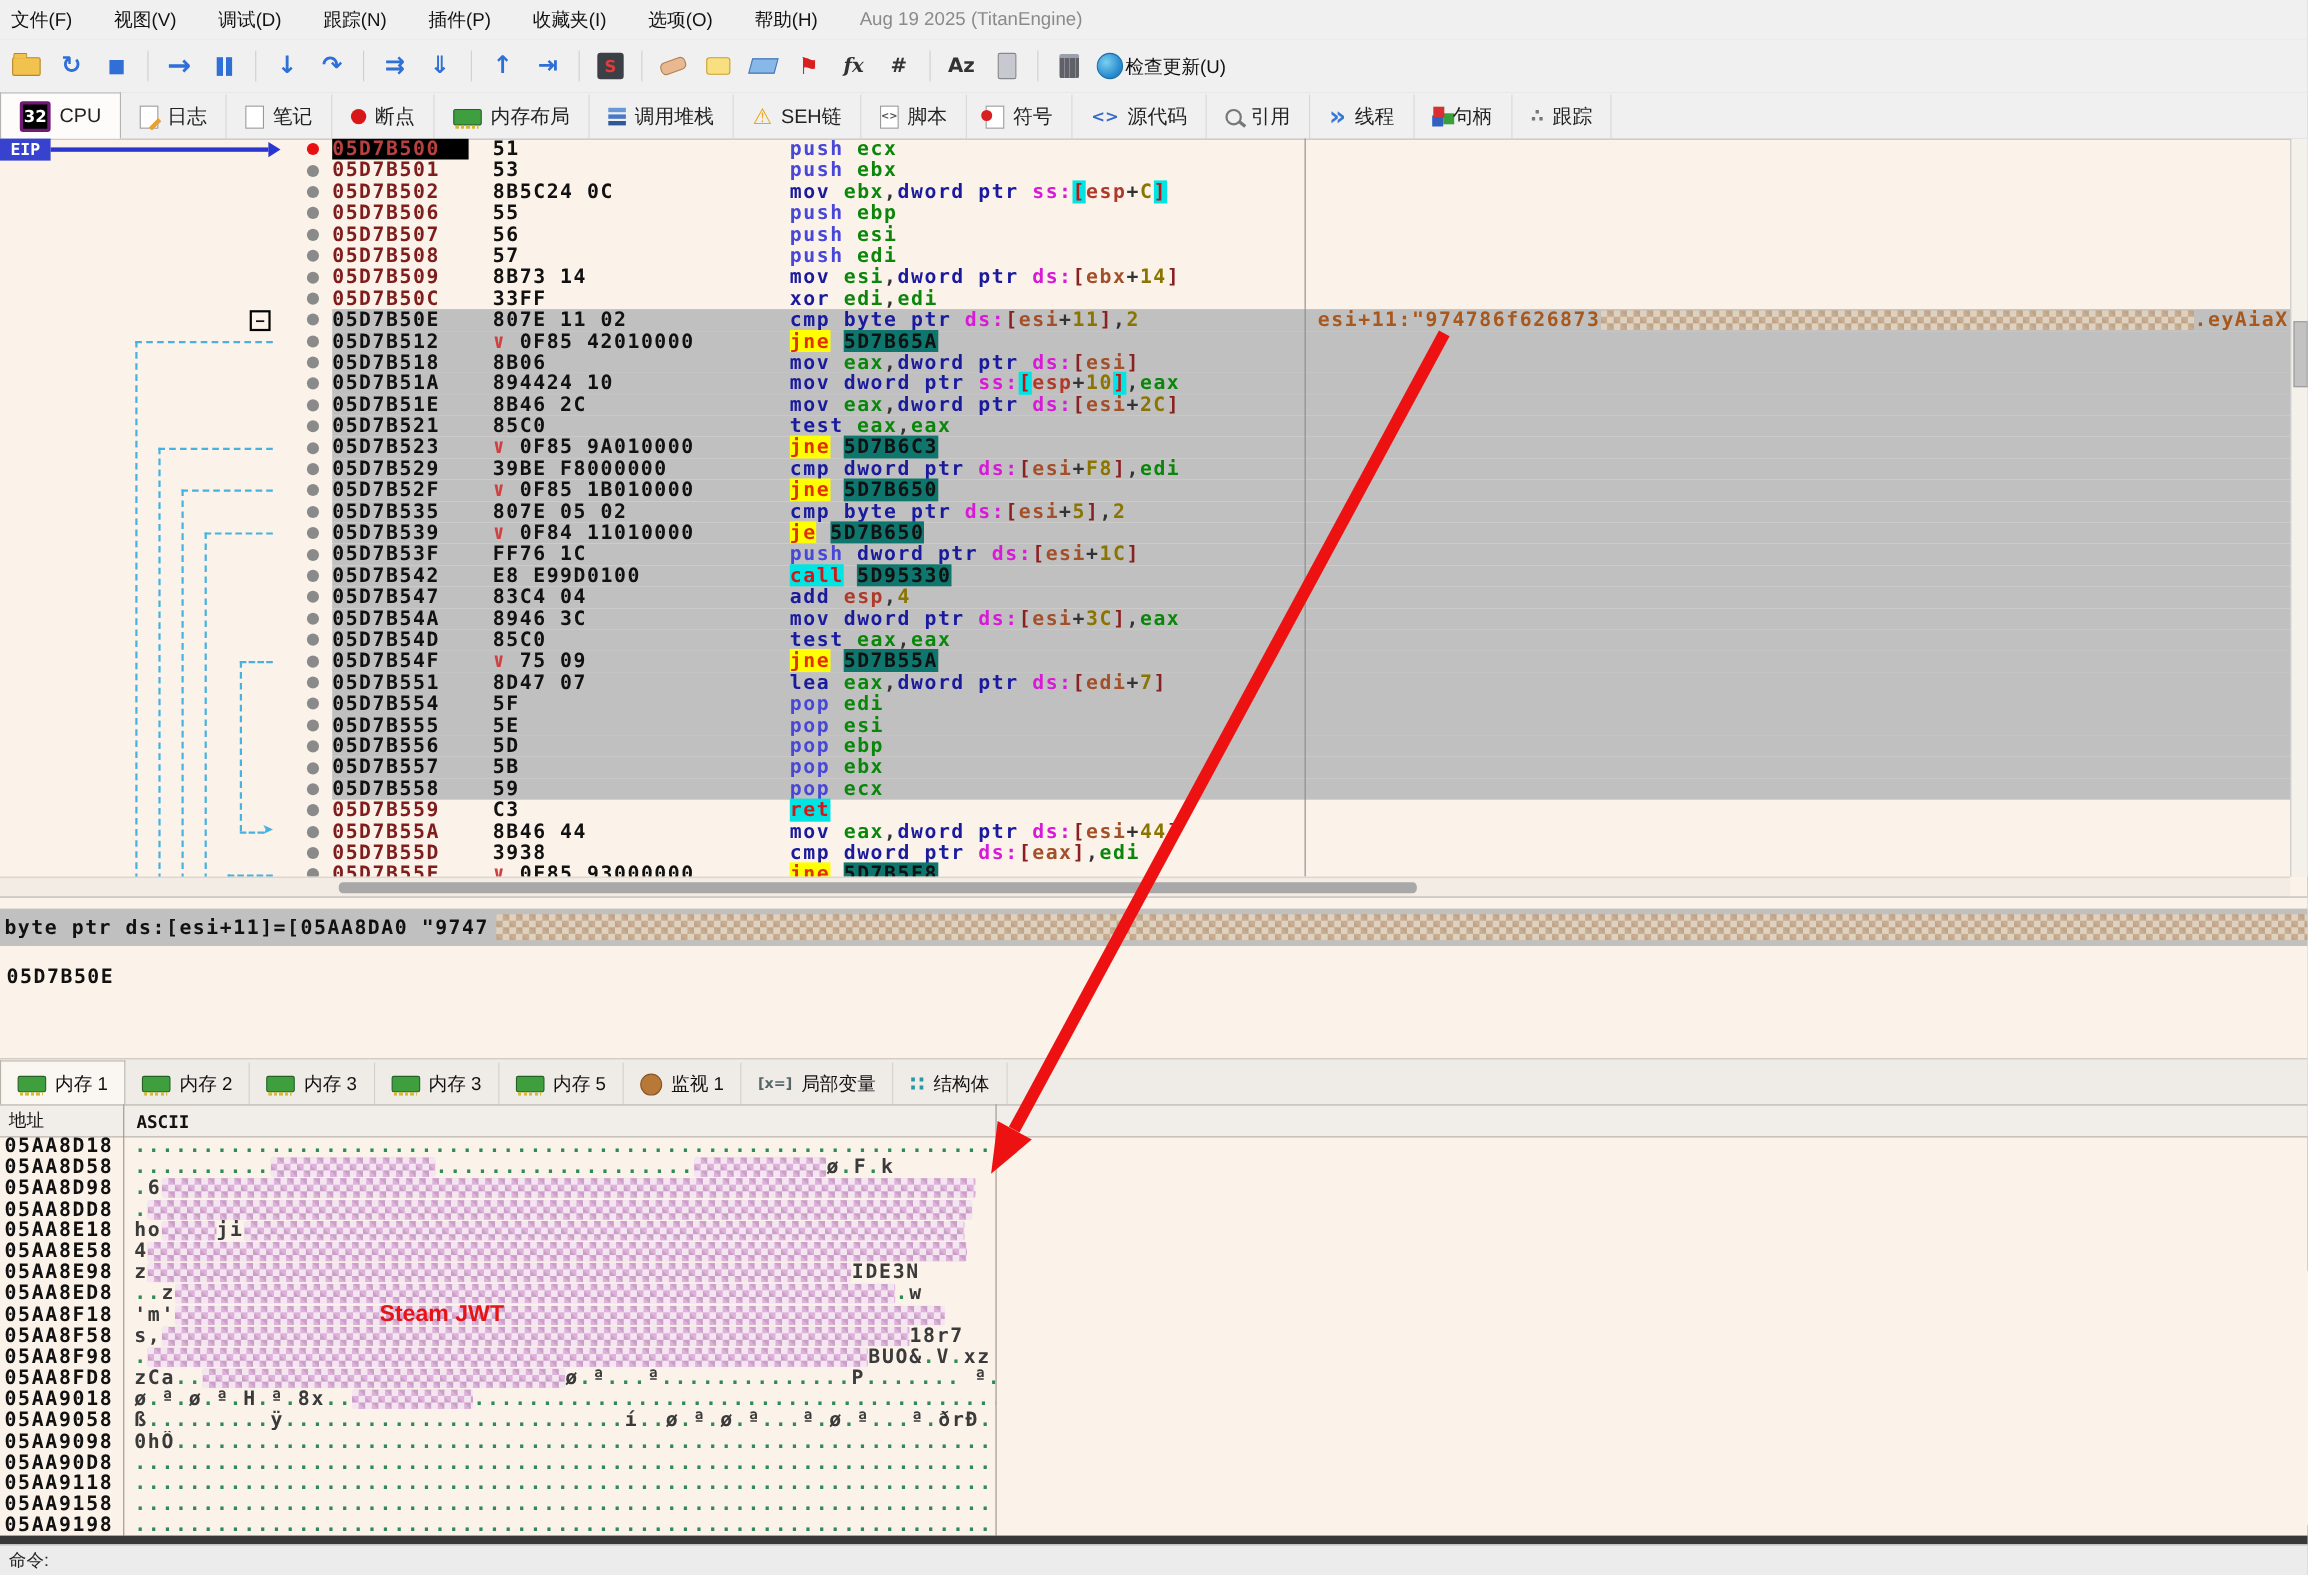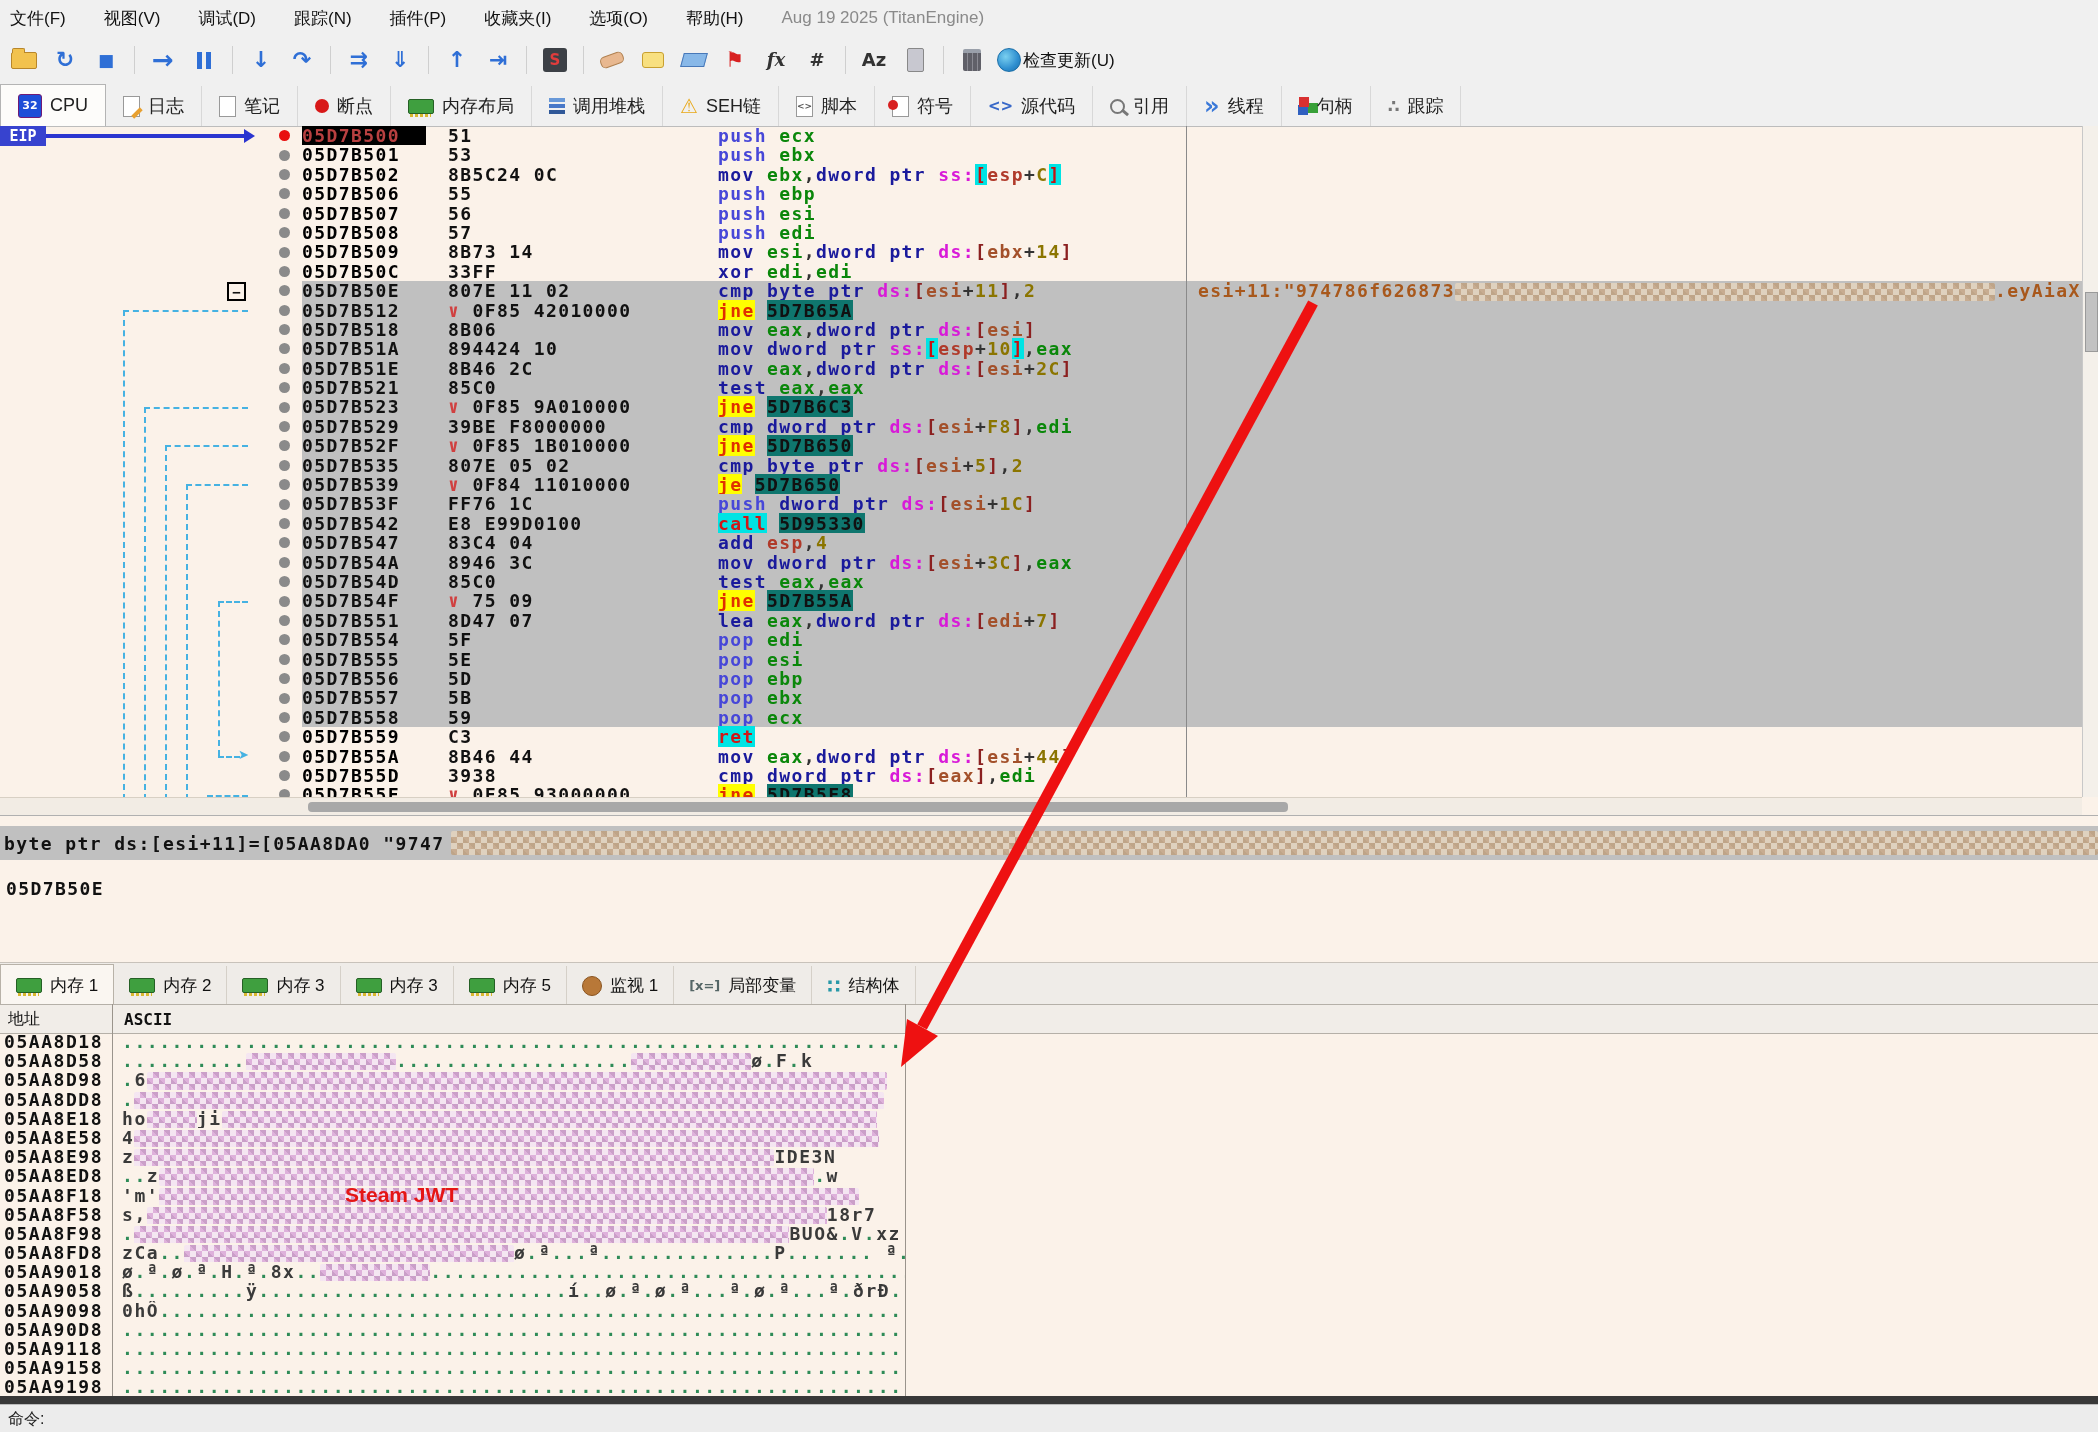--- a/index.html
+++ b/index.html
@@ -31,21 +31,21 @@
   .g-hash,.g-font{color:#333;font-size:18px;}
   .g-device{width:15px;height:22px;background:#c8c8d0;border:1px solid #888;border-radius:2px;}
   .g-calc{width:18px;height:22px;background:#606068;border-radius:2px;
           background-image:linear-gradient(#9aa0aa 0 4px,transparent 4px),repeating-linear-gradient(90deg,transparent 0 4px,#8a8a92 4px 5px);}
   .g-update{width:22px;height:22px;border-radius:50%;background:radial-gradient(circle at 35% 35%,#7ad0f0,#2f8fd0 60%,#1a6ea8);border:1px solid #1a6ea8;}
   
   .tabbar{left:0;top:84px;width:2098px;height:42px;background:#f0f0f0;border-bottom:1px solid #bcbcbc;display:flex;align-items:flex-end;}
   .mtab{height:40px;display:flex;align-items:center;gap:8px;padding:0 17px;font-size:18px;border-right:1px solid #d8d8d8;color:#222;}
   .mtab.active{background:#fdfcfa;border:1px solid #b4b4b4;border-bottom:none;height:41px;}
   .tbi{font-family:"DejaVu Sans",sans-serif;font-weight:bold;display:flex;align-items:center;justify-content:center;}
-  .g-cpu{width:22px;height:22px;background:#1d4ed8;border:1px solid #701a75;border-radius:3px;color:#fff;font-size:11px;}
+  .g-cpu{width:22px;height:22px;background:#000000;border:3px solid #701a75;border-radius:3px;color:#fff;font-size:15px;}
   .g-page{width:15px;height:19px;background:#fff;border:1px solid #999;position:relative;}
   .g-page.pencil:after{content:"";position:absolute;right:-4px;bottom:1px;width:12px;height:4px;background:#e8a030;transform:rotate(-45deg);}
   .g-page.reddot:after{content:"";position:absolute;left:-5px;top:3px;width:10px;height:10px;border-radius:50%;background:#d82020;}
   .g-page.code{font-size:9px;color:#555;display:flex;align-items:center;justify-content:center;}
   .g-bp{width:14px;height:14px;border-radius:50%;background:#d81818;}
   .g-ram{width:24px;height:13px;background:#3f9f3f;border:1px solid #256025;border-radius:2px;position:relative;}
   .g-ram:after{content:"";position:absolute;left:1px;bottom:-4px;width:21px;height:3px;
                background:repeating-linear-gradient(90deg,#d8b830 0 3px,transparent 3px 5px);}
   .g-stack{width:16px;height:4px;background:#6898d8;box-shadow:0 6px 0 #4878c8,0 12px 0 #305898;margin-bottom:12px;}
   .g-seh{color:#e8a818;font-size:20px;}
@@ -60,21 +60,21 @@
   .g-struct{color:#2898a8;font-size:19px;}
   
   .disasm{left:0;top:126px;width:2098px;height:671px;overflow:hidden;font-family:"DejaVu Sans Mono",monospace;
           font-size:18px;font-weight:bold;letter-spacing:1.4px;line-height:19.4px;white-space:pre;}
   .drow{height:19.4px;display:flex;}
   .zl{width:290px;flex:none;display:flex;align-items:center;justify-content:flex-end;padding-right:12px;}
   .dot{width:11px;height:11px;border-radius:50%;background:#8a8a8a;}
   .dot.red{background:#e81010;}
   .rz{flex:1;display:flex;min-width:0;}
   .drow.sel .rz{background:#c0c0c0;}
-  .c-addr{width:146px;flex:none;color:#000000;}
+  .c-addr{width:146px;flex:none;color:#7f1d1d;}
   .drow.sel .c-addr{color:#111;}
   .c-addr.eip{background:#000;color:#b84040;width:124px;margin-right:22px;}
   .c-bytes{width:270px;flex:none;color:#111;}
   .vdir{color:#d04040;}
   .c-instr{width:480px;flex:none;}
   .c-cmt{flex:1;min-width:0;overflow:hidden;}
   .mn{color:#1a1a9c;} .stk{color:#4747d8;} .kw{color:#1a1a9c;}
   .jcc{background:#ffff00;color:#e03000;} .cl{background:#00e4e4;color:#d01818;}
   .jt{background:#0f766e;color:#111;}
   .seg{color:#d81ad8;} .bds{color:#8b2020;} .bss{background:#00e4e4;color:#c81010;}

